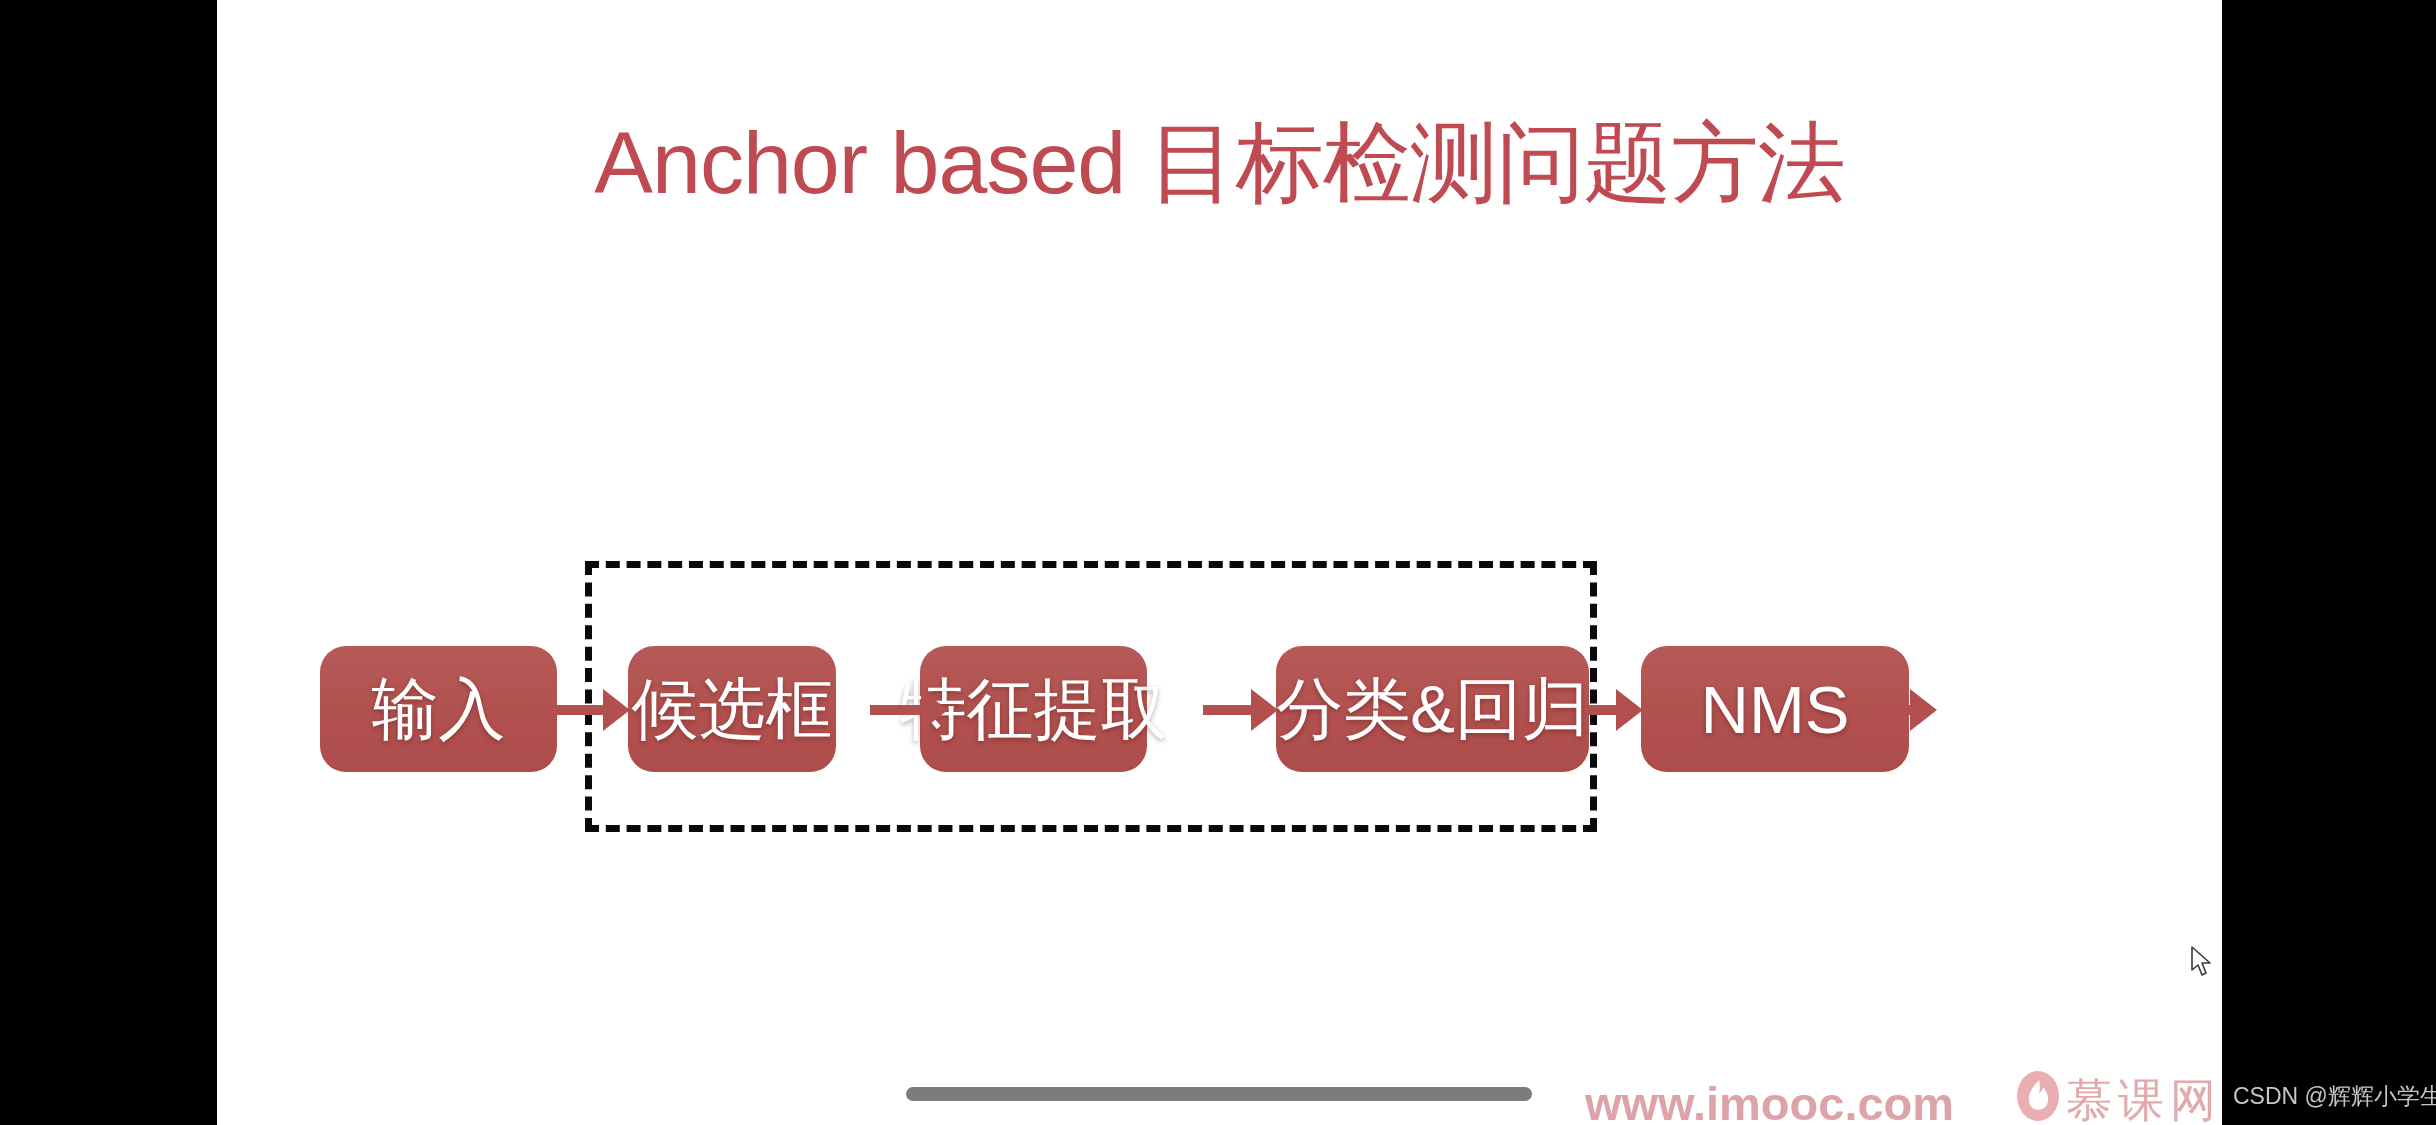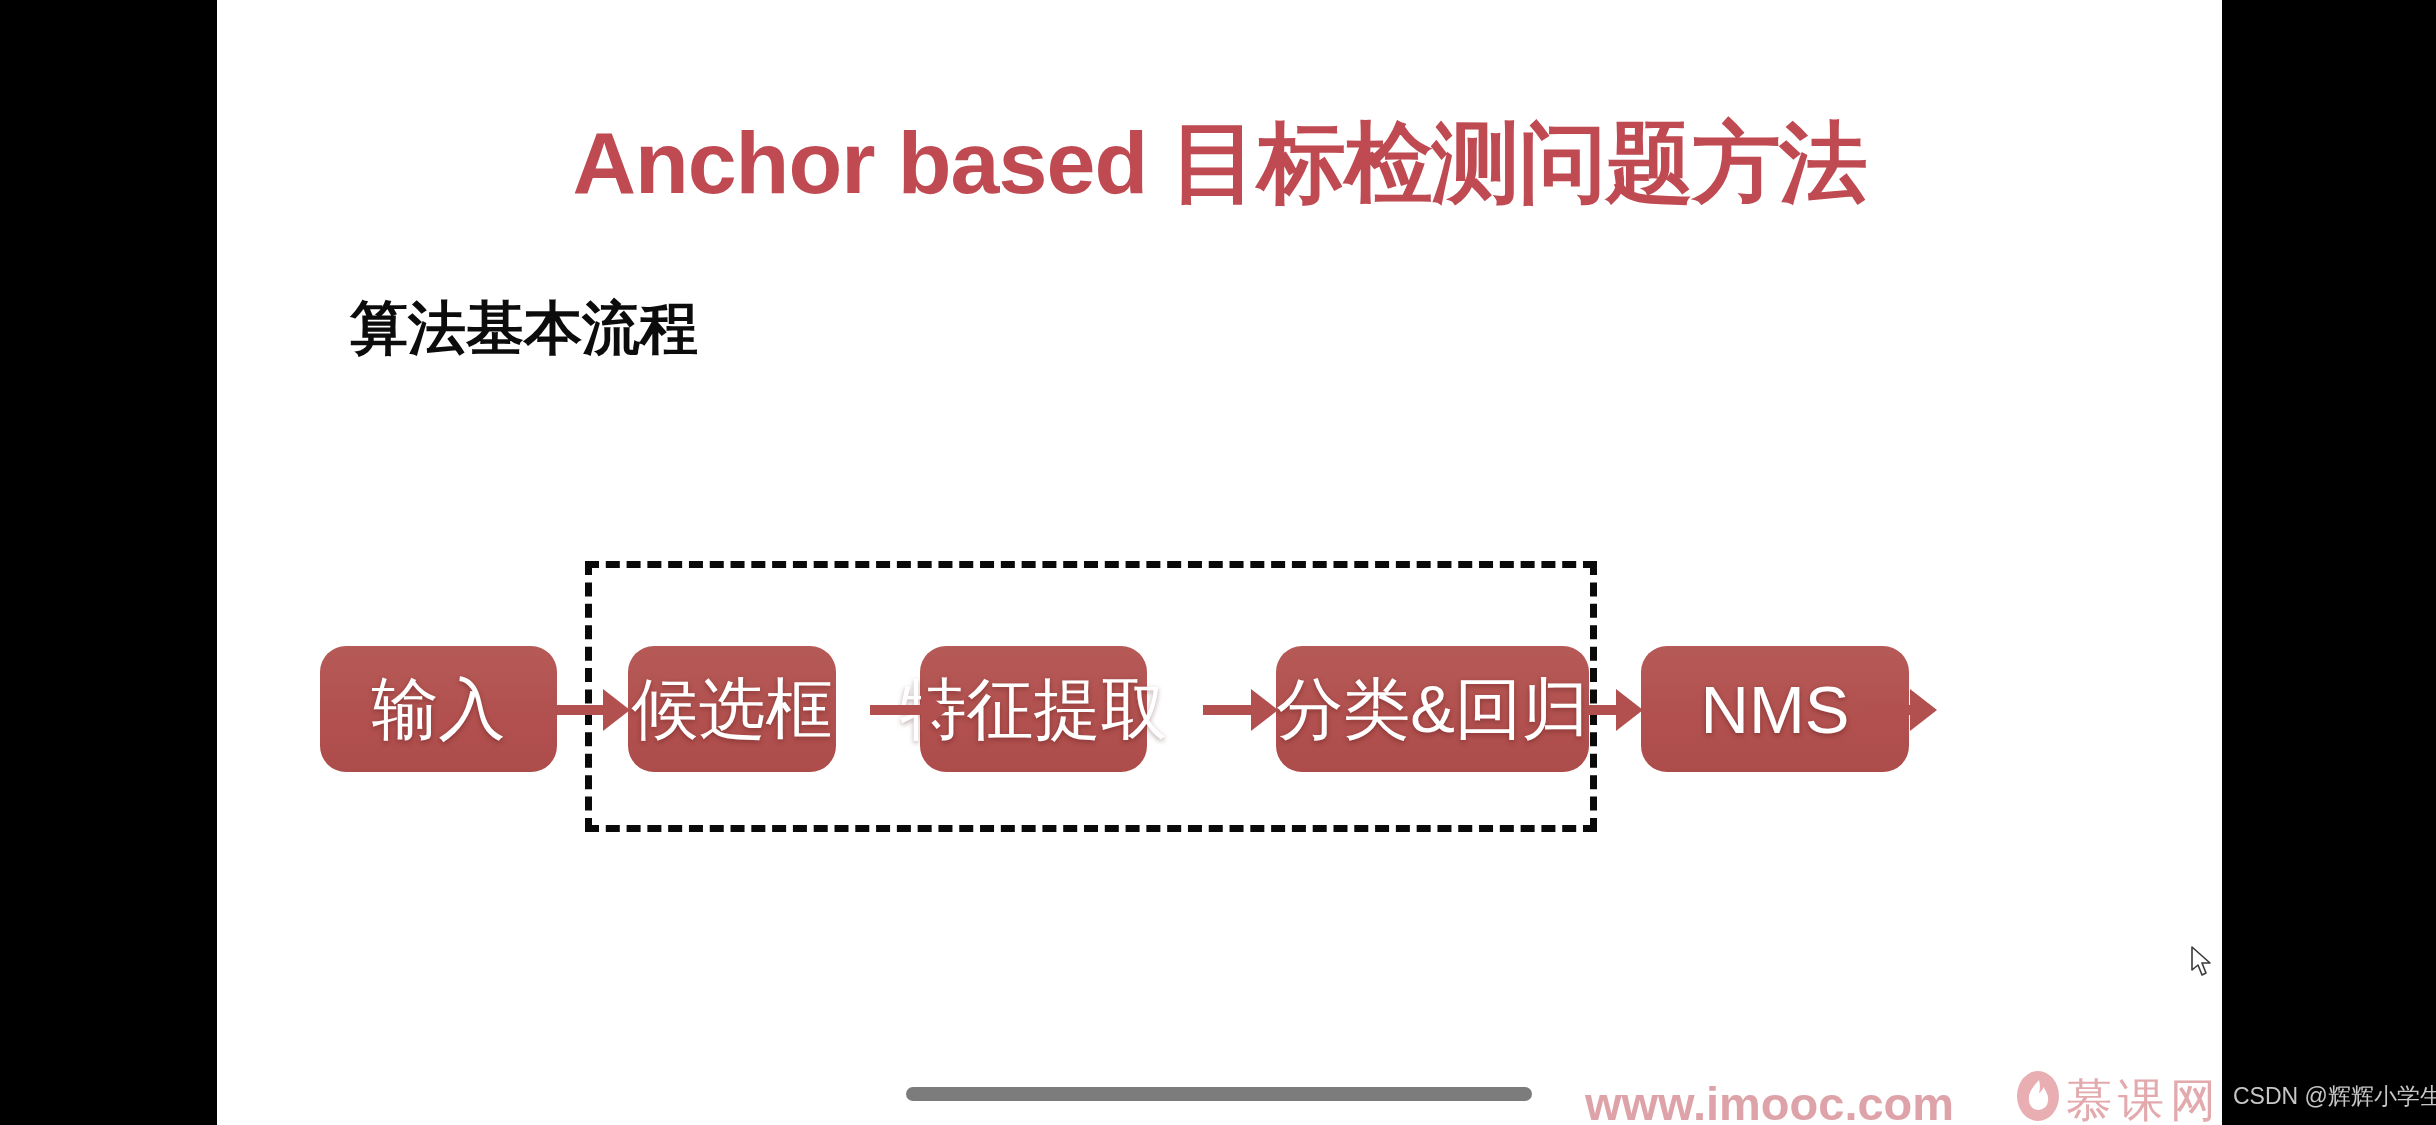--- a/index.html
+++ b/index.html
@@ -6,21 +6,21 @@
   .stage{
     position:relative;width:2436px;height:1125px;background:#ffffff;
     overflow:hidden;font-family:"Liberation Sans",sans-serif;
   }
   .letterbox{position:absolute;top:0;height:100%;background:#000;}
   .letterbox.left{left:0;width:217px;}
   .letterbox.right{left:2222px;width:214px;}
 
   .title{
     position:absolute;left:217px;top:104px;width:2005px;margin:0;
-    text-align:center;font-size:88px;font-weight:700;letter-spacing:-1px;
+    text-align:center;font-size:88px;font-weight:400;letter-spacing:-1px;
     color:#bf4a52;white-space:nowrap;
   }
   .subtitle{
     position:absolute;left:350px;top:290px;margin:0;
     font-size:58px;font-weight:700;color:#0c0c0c;white-space:nowrap;
   }
 
   .dashed-group{
     position:absolute;left:585px;top:561px;width:1012px;height:271px;
     border:7px dashed #0a0a0a;box-sizing:border-box;background:transparent;
@@ -75,21 +75,20 @@
 </head>
 <body>
 
 <div class="stage">
 
   <div class="letterbox left"></div>
   <div class="letterbox right"></div>
 
   <h1 class="title">Anchor based 目标检测问题方法</h1>
 
-  <h2 class="subtitle">算法基本流程</h2>
 
   <div class="dashed-group"></div>
 
   <div class="flow-box b1">输入</div>
   <div class="arrow a1">
       <div class="shaft"></div>
       <div class="head"></div>
     </div>
 
   <div class="flow-box b2">候选框</div>

